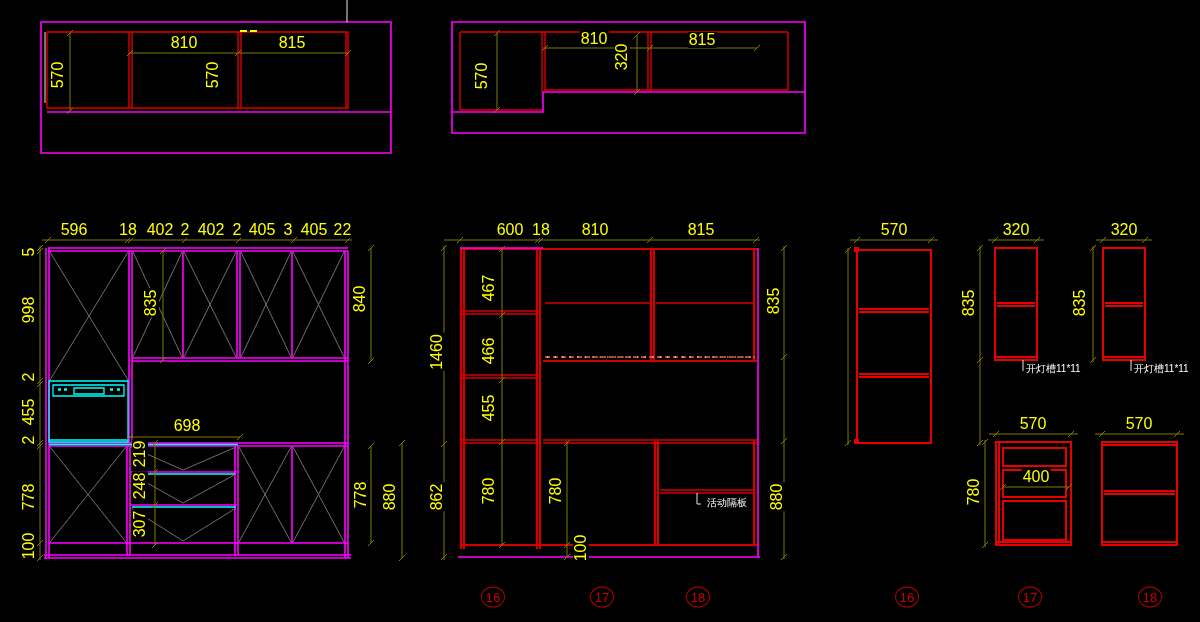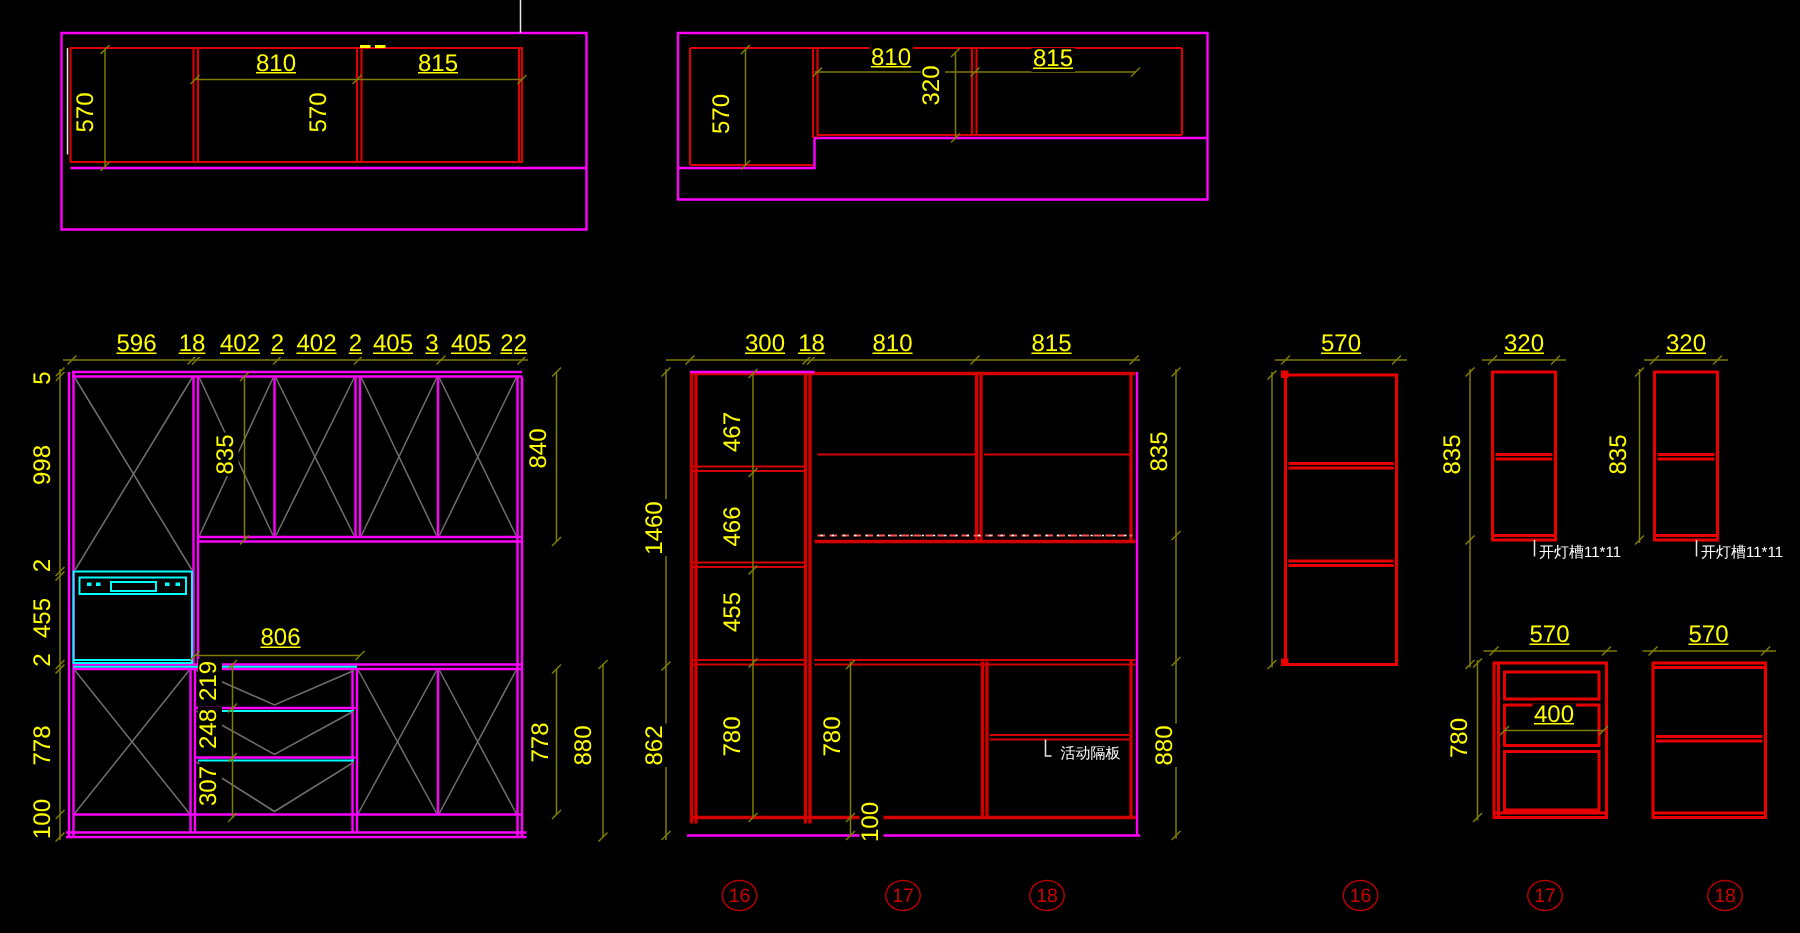--- a/index.html
+++ b/index.html
@@ -15,21 +15,21 @@
   .c{stroke:#00ffff;stroke-width:1.3;}
   .cd{stroke:#00ffff;stroke-width:2.4;}
   .o{stroke:#7d7d00;stroke-width:1;}
   .g{stroke:#6f6f6f;stroke-width:1;}
   .w{stroke:#e8e8e8;stroke-width:1;}
   .y{stroke:#ffff00;stroke-width:2;}
   .dashR{stroke:#ff5555;stroke-width:1.4;stroke-dasharray:5 3;}
   .dashW{stroke:#ffffff;stroke-width:1;stroke-dasharray:1.5 6;}
   .hlab,.vlab{position:absolute;color:#ffff00;font-size:16px;line-height:1;
               white-space:nowrap;background:#000;padding:0 1px;}
-  .hlab{transform:translate(-50%,-50%);text-decoration:underline;}
+  .hlab{transform:translate(-50%,-50%);}
   .vlab{transform:translate(-50%,-50%) rotate(-90deg);}
   .note{position:absolute;color:#ffffff;font-size:10px;line-height:1;white-space:nowrap;}
   .hcen{transform:translate(-50%,-50%);}
   .marker{position:absolute;width:22px;height:19px;border:1.5px solid #b40000;
           border-radius:50%;color:#cc0000;font-size:13px;line-height:19px;
           text-align:center;transform:translate(-50%,-50%);}
 </style>
 </head>
 <body>
 
@@ -147,21 +147,21 @@
 <div class="vlab" style="left:58px;top:75px">570</div>
 <div class="hlab" style="left:184px;top:43px">810</div>
 <div class="hlab" style="left:292px;top:43px">815</div>
 <div class="vlab" style="left:213px;top:75px">570</div>
 
 <div class="vlab" style="left:482px;top:76px">570</div>
 <div class="hlab" style="left:594px;top:39px">810</div>
 <div class="vlab" style="left:622px;top:57px">320</div>
 <div class="hlab" style="left:702px;top:40px">815</div>
 
-<div class="hlab" style="left:91px;top:230px">596</div>
+<div class="hlab" style="left:74px;top:230px">596</div>
 <div class="hlab" style="left:128px;top:230px">18</div>
 <div class="hlab" style="left:160px;top:230px">402</div>
 <div class="hlab" style="left:185px;top:230px">2</div>
 <div class="hlab" style="left:211px;top:230px">402</div>
 <div class="hlab" style="left:237px;top:230px">2</div>
 <div class="hlab" style="left:262px;top:230px">405</div>
 <div class="hlab" style="left:288px;top:230px">3</div>
 <div class="hlab" style="left:314px;top:230px">405</div>
 <div class="hlab" style="left:338px;top:230px">2</div>
 <div class="hlab" style="left:347px;top:230px">2</div>
@@ -169,28 +169,28 @@
 <div class="vlab" style="left:29px;top:252px">5</div>
 <div class="vlab" style="left:29px;top:310px">998</div>
 <div class="vlab" style="left:29px;top:377px">2</div>
 <div class="vlab" style="left:29px;top:412px">455</div>
 <div class="vlab" style="left:29px;top:440px">2</div>
 <div class="vlab" style="left:29px;top:497px">778</div>
 <div class="vlab" style="left:29px;top:546px">100</div>
 
 <div class="vlab" style="left:151px;top:303px">835</div>
 <div class="vlab" style="left:360px;top:299px">840</div>
-<div class="hlab" style="left:187px;top:426px">806</div>
+<div class="hlab" style="left:187px;top:426px">698</div>
 <div class="vlab" style="left:140px;top:454px">219</div>
 <div class="vlab" style="left:140px;top:486px">248</div>
 <div class="vlab" style="left:140px;top:524px">307</div>
 <div class="vlab" style="left:361px;top:495px">778</div>
 <div class="vlab" style="left:390px;top:497px">880</div>
 
-<div class="hlab" style="left:510px;top:230px">300</div>
+<div class="hlab" style="left:510px;top:230px">600</div>
 <div class="hlab" style="left:541px;top:230px">18</div>
 <div class="hlab" style="left:595px;top:230px">810</div>
 <div class="hlab" style="left:701px;top:230px">815</div>
 
 <div class="vlab" style="left:437px;top:352px">1460</div>
 <div class="vlab" style="left:437px;top:497px">862</div>
 <div class="vlab" style="left:489px;top:288px">467</div>
 <div class="vlab" style="left:489px;top:351px">466</div>
 <div class="vlab" style="left:489px;top:408px">455</div>
 <div class="vlab" style="left:489px;top:491px">780</div>

